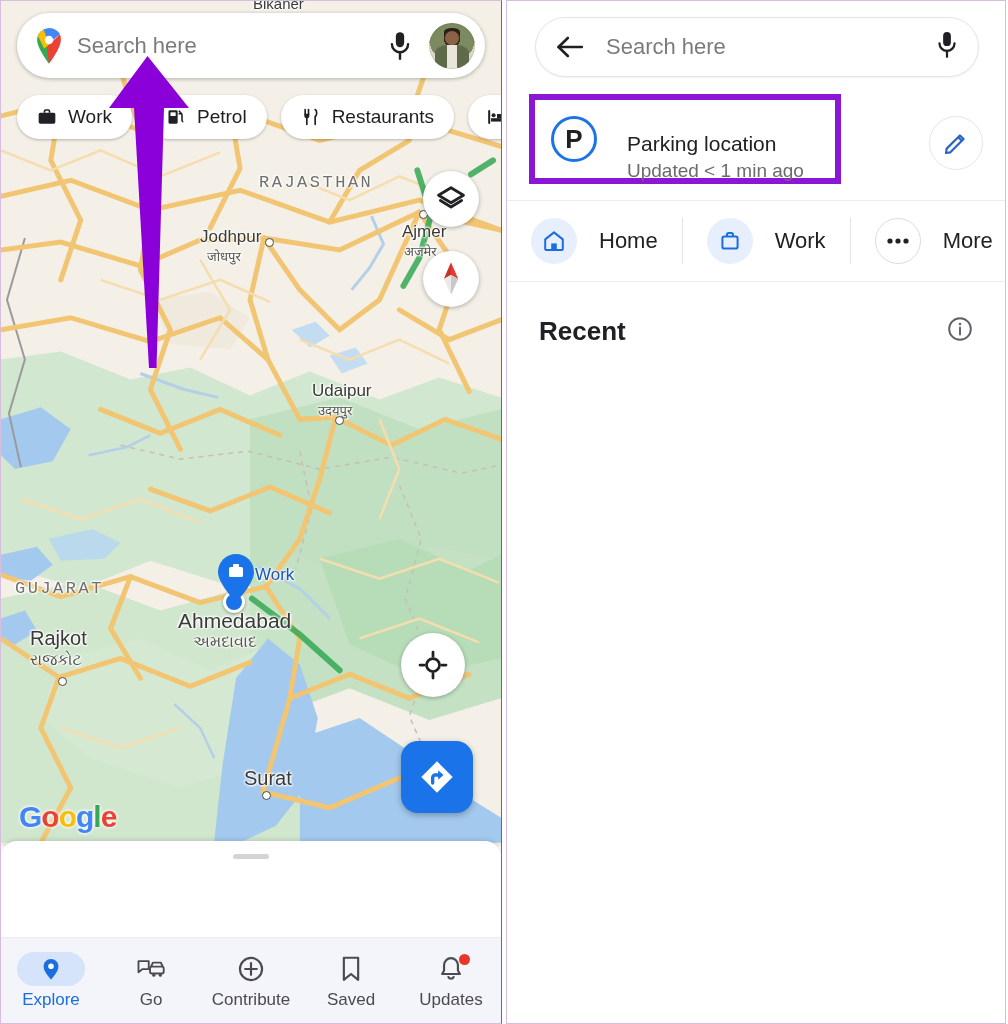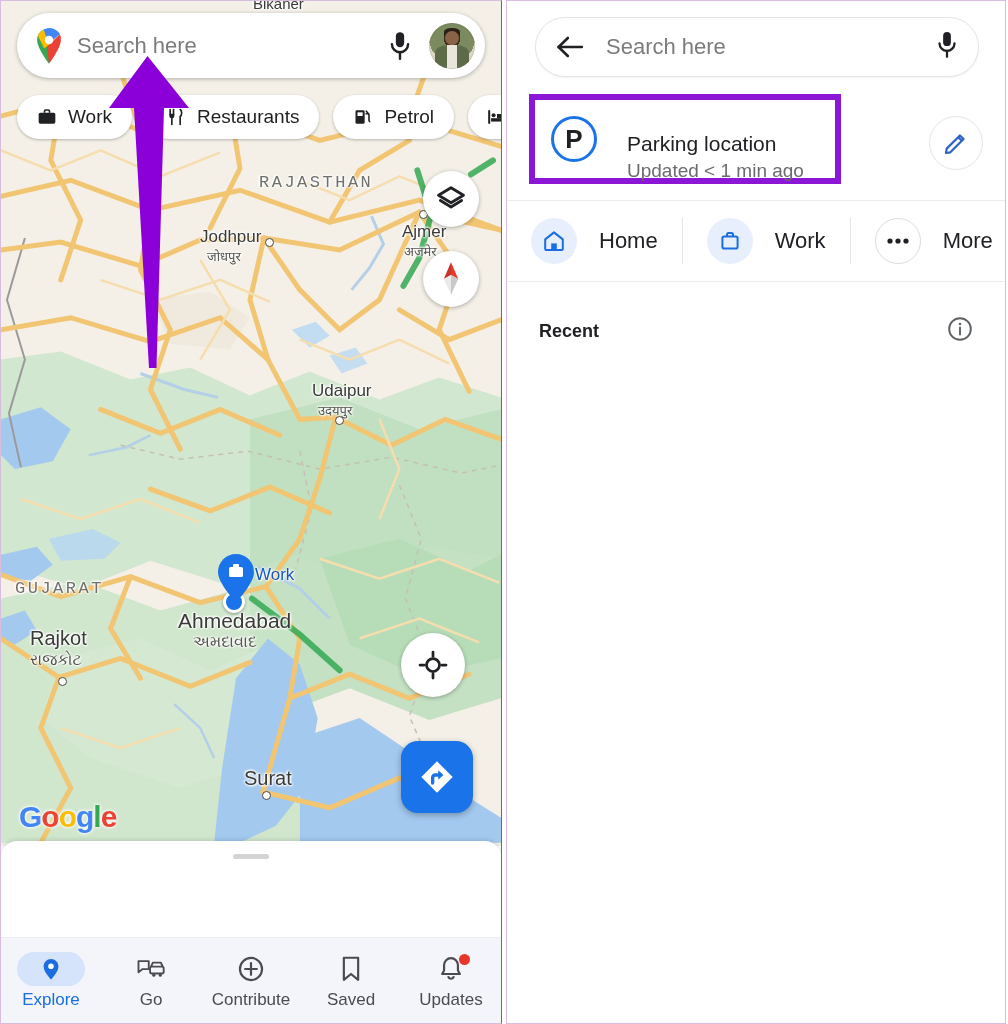--- a/index.html
+++ b/index.html
@@ -179,21 +179,21 @@
   .qi-circle { width: 46px; height: 46px; border-radius: 50%; background: #e8effc; display: flex; align-items: center; justify-content: center; flex: none; }
   .qi-label { font-size: 22px; color: #202124; white-space: nowrap; }
   .qdiv { width: 1px; height: 46px; background: #e4e4e6; flex: none; }
   .qi-circle.more { background: #fff; border: 1px solid #dcdcde; }
 
   .recent-row {
     position: absolute; left: 0; right: 0; top: 300px; height: 60px;
     display: flex; align-items: center; justify-content: space-between;
     padding: 0 32px;
   }
-  .recent-title { font-size: 18px; font-weight: bold; color: #202124; }
+  .recent-title { font-size: 26px; font-weight: bold; color: #202124; }
 </style>
 </head>
 <body>
 
 <div class="stage">
 
   <div class="panel panel-left">
 
     <div class="map">
 
@@ -374,38 +374,38 @@
       <div class="chips">
         <div class="chip">
           <svg width="20" height="20" viewBox="0 0 24 24">
             <rect x="2" y="7" width="20" height="13" rx="2" fill="#202124"></rect>
             <path d="M9 7 V5.2 a1.6 1.6 0 0 1 1.6-1.6 h2.8 A1.6 1.6 0 0 1 15 5.2 V7" fill="none" stroke="#202124" stroke-width="2"></path>
           </svg>
           <span>Work</span>
         </div>
         <div class="chip">
           <svg width="20" height="20" viewBox="0 0 24 24">
+            <rect x="3" y="4" width="11" height="16" rx="1.6" fill="#202124"></rect>
+            <rect x="5.4" y="6.4" width="6.2" height="4.4" fill="#fff"></rect>
+            <path d="M15 8 h2.6 a1.6 1.6 0 0 1 1.6 1.6 V16 a1.6 1.6 0 0 0 1.6 1.6" fill="none" stroke="#202124" stroke-width="1.9"></path>
+            <path d="M16 5 l2.6 3" stroke="#202124" stroke-width="1.9" fill="none" stroke-linecap="round"></path>
+          </svg>
+          <span>Petrol</span>
+        </div>
+        <div class="chip">
+          <svg width="20" height="20" viewBox="0 0 24 24">
             <g stroke="#202124" stroke-width="2" stroke-linecap="round" fill="none">
               <line x1="5" y1="3" x2="5" y2="9"></line>
                 <line x1="9" y1="3" x2="9" y2="9"></line>
               <path d="M5 9 h4 v1.6 a2 2 0 0 1 -2 2 a2 2 0 0 1 -2 -2 Z" fill="#202124"></path>
               <line x1="7" y1="12.6" x2="7" y2="21"></line>
               <path d="M17 3 c2.4 1.2 2.4 7 0 8.4 V21" fill="none"></path>
             </g>
           </svg>
           <span>Restaurants</span>
-        </div>
-        <div class="chip">
-          <svg width="20" height="20" viewBox="0 0 24 24">
-            <rect x="3" y="4" width="11" height="16" rx="1.6" fill="#202124"></rect>
-            <rect x="5.4" y="6.4" width="6.2" height="4.4" fill="#fff"></rect>
-            <path d="M15 8 h2.6 a1.6 1.6 0 0 1 1.6 1.6 V16 a1.6 1.6 0 0 0 1.6 1.6" fill="none" stroke="#202124" stroke-width="1.9"></path>
-            <path d="M16 5 l2.6 3" stroke="#202124" stroke-width="1.9" fill="none" stroke-linecap="round"></path>
-          </svg>
-          <span>Petrol</span>
         </div>
         <div class="chip" style="padding:0 20px;">
           <svg width="22" height="20" viewBox="0 0 26 20">
             <line x1="1.4" y1="3" x2="1.4" y2="17" stroke="#202124" stroke-width="2.4" stroke-linecap="round"></line>
             <circle cx="6.6" cy="8" r="2.4" fill="#202124"></circle>
             <path d="M10.6 11.4 h13 v4 h-20 v-4" fill="#202124"></path>
             <path d="M10.6 6.4 h11 a2.4 2.4 0 0 1 2.4 2.4 v2.6 h-13.4 Z" fill="#202124"></path>
           </svg>
           <span></span>
         </div>

